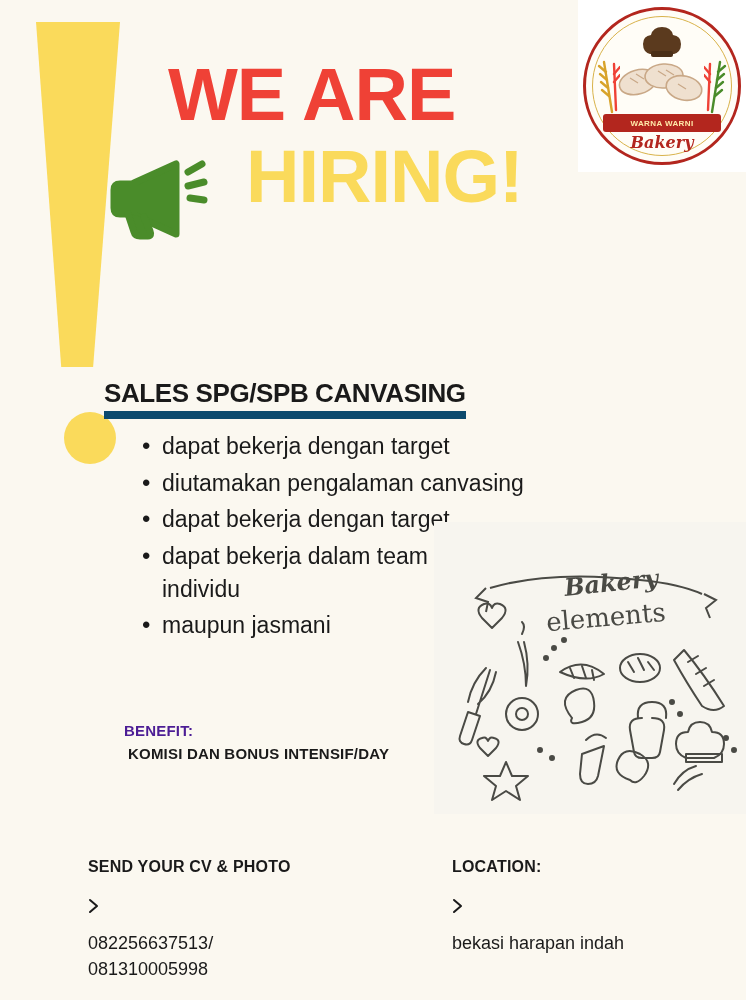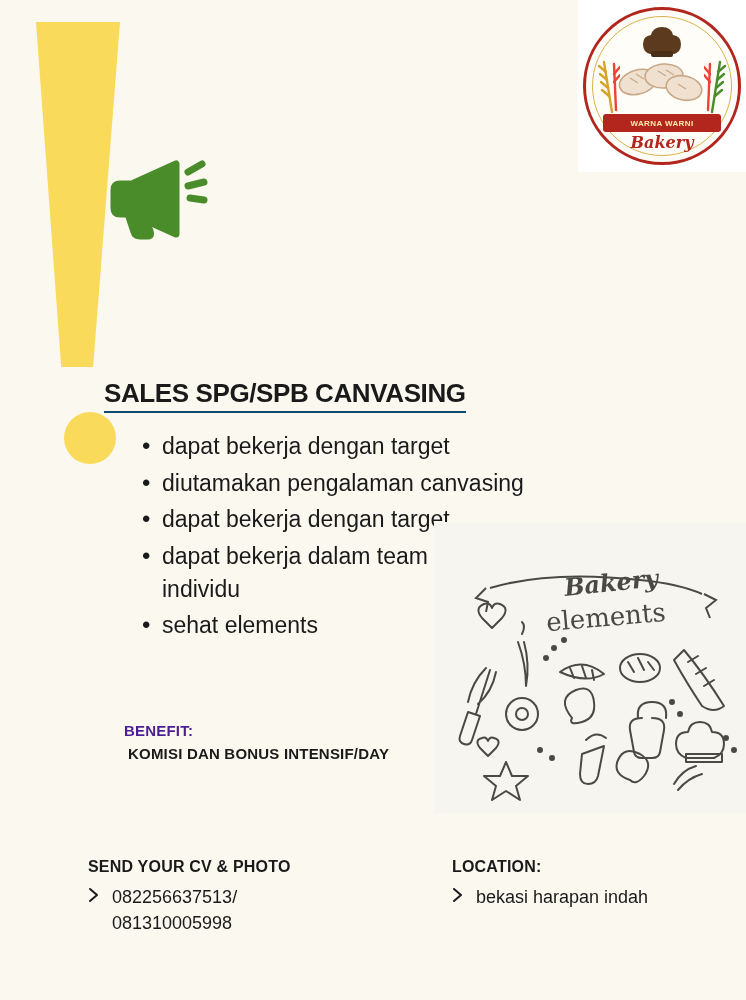--- a/index.html
+++ b/index.html
@@ -157,21 +157,21 @@
 
   
   .job-title {
     position: absolute;
     left: 104px;
     top: 378px;
     font-size: 26px;
     font-weight: 800;
     color: #1a1a1a;
     letter-spacing: -0.4px;
-    border-bottom: 2px solid #0c4a6e;
+    border-bottom: 8px solid #0c4a6e;
     padding-bottom: 2px;
     display: inline-block;
   }
   .bullets {
     position: absolute;
     left: 132px;
     top: 422px;
     width: 420px;
     margin: 8px;
     padding: 0 0 0 22px;
@@ -264,46 +264,51 @@
     position: absolute;
     left: 452px;
     top: 858px;
     width: 280px;
   }
   .footer-head {
     font-size: 16px;
     font-weight: 800;
     color: #1a1a1a;
     letter-spacing: 0.2px;
-    margin: 0 0 8px 0;
+    margin: 0 0 19px 0;
   }
   .footer-row {
     display: flex;
     align-items: flex-start;
     gap: 12px;
+    flex-direction: column;
   }
   .chev {
     flex: none;
     margin-top: 3px;
   }
   .footer-val {
     font-size: 18px;
     color: #1a1a1a;
     line-height: 1.45;
     white-space: pre-line;
   }
 </style>
 </head>
 <body>
 
 <div class="poster">
 
   <div class="excl-bar-inner"></div>
   <div class="excl-dot"></div>
 
+  <div class="headline">
+    <div class="we-are">WE ARE</div>
+    <div class="hiring">HIRING!</div>
+  </div>
 
   <div class="megaphone">
     <svg viewBox="0 0 110 90" width="110" height="90" aria-hidden="true">
       <g fill="none" stroke="#4a8c2a" stroke-width="7" stroke-linecap="round" stroke-linejoin="round">
         <path d="M10 40 L10 58 Q10 64 16 64 L30 64 L30 34 L16 34 Q10 34 10 40 Z" fill="#4a8c2a"></path>
         <path d="M30 33 L72 14 L72 84 L30 65 Z" fill="#4a8c2a"></path>
         <path d="M24 64 L30 82 Q31 86 36 86 L44 86 Q48 86 46 81 L40 67" fill="#4a8c2a"></path>
         <path d="M84 22 L98 14"></path>
         <path d="M86 48 L100 50"></path>
         <path d="M84 36 L100 32"></path>
@@ -366,21 +371,21 @@
     </div>
   </div>
 
   <div class="job-title">SALES SPG/SPB CANVASING</div>
 
   <ul class="bullets">
     <li>dapat bekerja dengan target</li>
     <li>diutamakan pengalaman canvasing</li>
     <li>dapat bekerja dengan target</li>
     <li>dapat bekerja dalam team maupun individu</li>
-    <li>sehat elements</li>
+    <li>maupun jasmani</li>
   </ul>
 
   <div class="benefit">
     <p class="benefit-label">BENEFIT:</p>
     <p class="benefit-text">KOMISI DAN BONUS INTENSIF/DAY</p>
   </div>
 
   <div class="illus">
     <svg class="illus-banner" viewBox="0 0 250 86" width="250" height="86" aria-hidden="true">
       <g fill="none" stroke="#4a4a45" stroke-width="2">

